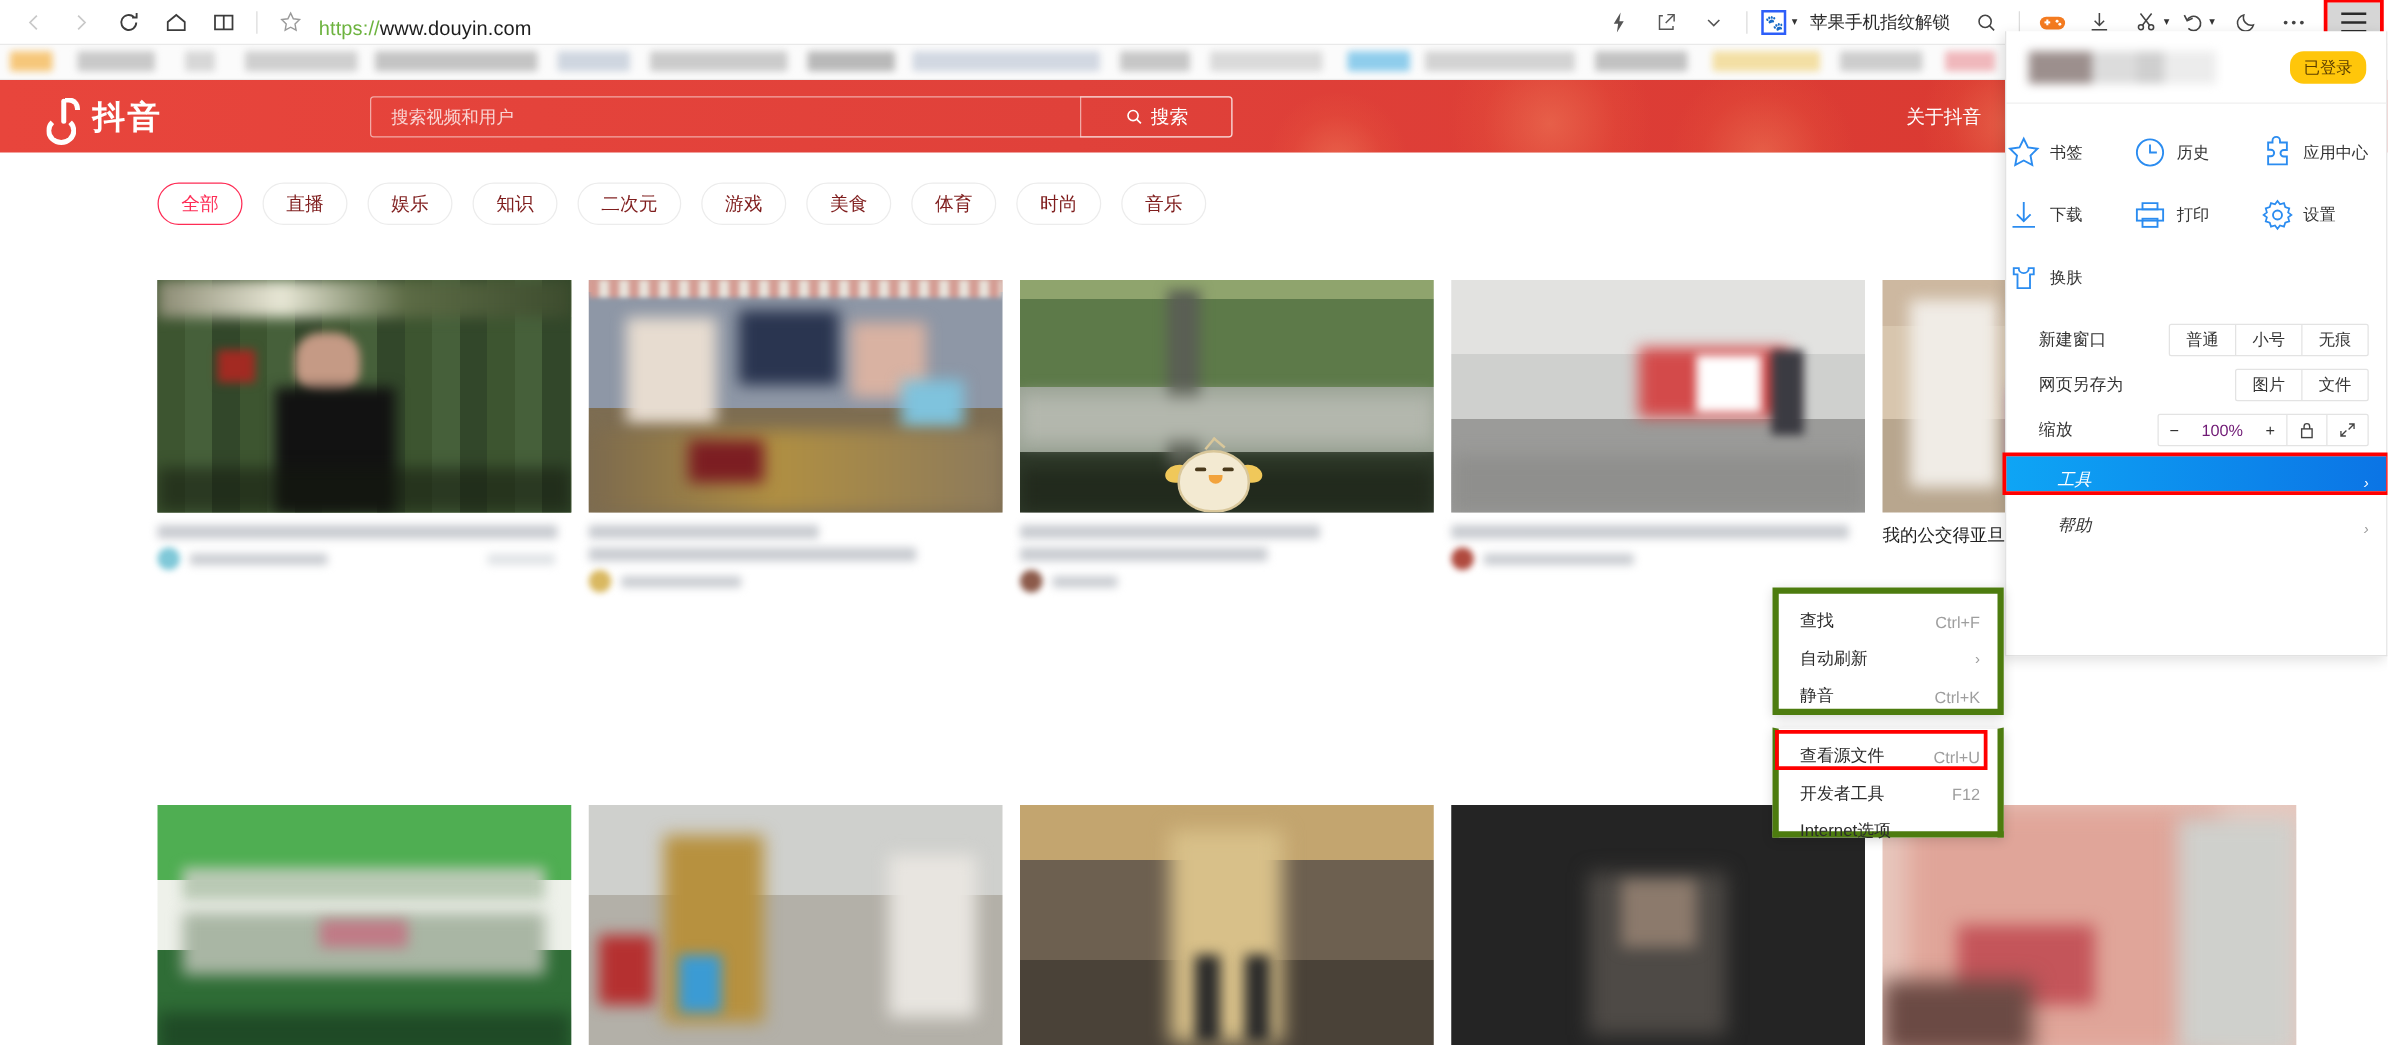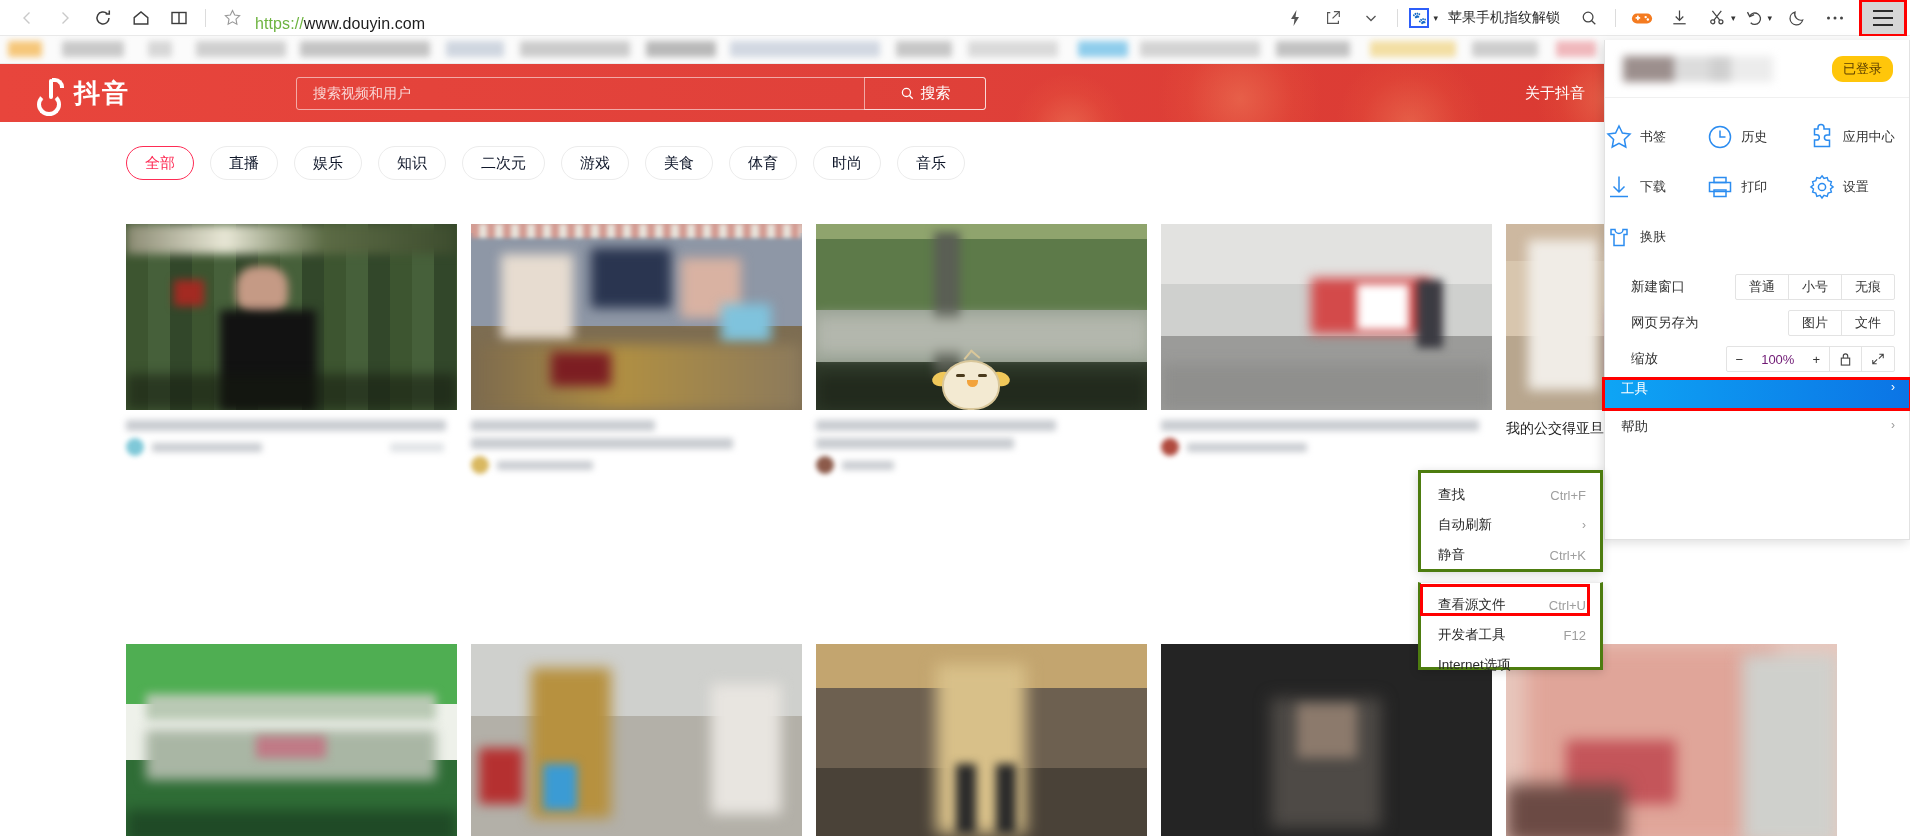--- a/index.html
+++ b/index.html
@@ -88,21 +88,21 @@
     display: flex; align-items: center; justify-content: center; gap: 6px;
     color: #fff; font-size: 15px; margin-left: 48px;
   }
   .dy-nav { position: absolute; right: 28px; top: 0; height: 58px; display: flex;
     align-items: center; gap: 34px; z-index: 2; }
   .dy-nav a { color: #fff; font-size: 15px; text-decoration: none; white-space: nowrap; }
 
   .cats { display: flex; align-items: center; gap: 16px; padding: 24px 0 0 126px; }
   .cat {
     min-width: 66px; height: 34px; padding: 0 18px; border-radius: 17px;
-    border: 1px solid #ececec; background: #fff; color: #0f172a; font-size: 15px;
+    border: 1px solid #ececec; background: #fff; color: #7f1d1d; font-size: 15px;
     display: flex; align-items: center; justify-content: center; white-space: nowrap;
   }
   .cat.active { border-color: #fe2c55; color: #fe2c55; }
 
   .grid { position: absolute; left: 126px; top: 160px; display: flex; gap: 14px; }
   .card { width: 331px; }
   .thumb { width: 331px; height: 186px; position: relative; overflow: hidden; background: #ddd; }
   .px { position: absolute; }
   .meta { padding-top: 10px; }
   .line { height: 11px; border-radius: 2px; background: #c9ccd1; filter: blur(3.2px); margin-bottom: 7px; }
@@ -121,21 +121,21 @@
   .duck .wing.r { left: 54px; transform: rotate(15deg); }
   .duck .eye { position: absolute; top: 24px; width: 9px; height: 3px; background: #4a3a1c; border-radius: 2px;}
   .duck .eye.l { left: 20px; } .duck .eye.r { left: 42px; }
   .duck .beak { position: absolute; left: 31px; top: 30px; width: 11px; height: 7px;
     background: #f2a33c; border-radius: 0 0 6px 6px; }
   .duck .hair { position: absolute; left: 30px; top: 2px; width: 12px; height: 12px;
     border-left: 2px solid #d9c79a; border-top: 2px solid #d9c79a; transform: rotate(40deg); }
 
   
   .menu-panel {
-    position: absolute; right: 0; top: 40px; width: 306px; height: 500px;
+    position: absolute; right: 0; top: 25px; width: 306px; height: 500px;
     background: #fff; border: 1px solid #e2e2e2; border-top: none;
     box-shadow: -2px 3px 10px rgba(0,0,0,.13); z-index: 50;
   }
   .acct { height: 58px; display: flex; align-items: center; justify-content: space-between;
     padding: 0 16px 0 18px; border-bottom: 1px solid #f0f0f0; }
   .acct-name { width: 150px; height: 26px; filter: blur(4px);
     background: linear-gradient(90deg,#9c8f8d 0 34%, #dcdcdc 34% 58%, #cfcfcf 58% 72%, #ececec 72% 100%); }
   .acct-badge { background: #ffc60a; color: #5a3d00; font-size: 13px;
     padding: 4px 11px; border-radius: 11px; white-space: nowrap; }
 
@@ -147,32 +147,32 @@
   .rows { padding: 4px 0 0; }
   .mrow { display: flex; align-items: center; justify-content: space-between;
     padding: 0 14px 0 26px; height: 30px; margin-bottom: 6px; }
   .mrow .lbl { font-size: 13.5px; color: #333; }
   .seg { display: flex; border: 1px solid #e3e3e3; border-radius: 2px; overflow: hidden; height: 26px; }
   .seg div { padding: 0 13px; font-size: 13px; color: #333; display: flex;
     align-items: center; border-left: 1px solid #e3e3e3; }
   .seg div:first-child { border-left: none; }
   .zoom-seg div { padding: 0 9px; }
 
-  .mitem { height: 27px; display: flex; align-items: flex-start; justify-content: space-between;
-    padding: 0 14px 0 16px; font-size: 13.5px; color: #333; }
+  .mitem { height: 27px; display: flex; align-items: flex-end; justify-content: space-between;
+    padding: 0 14px 0 41px; font-size: 13.5px; color: #333; font-style: italic; }
   .mitem.sel { background: linear-gradient(90deg,#0ea5f5,#0b74e5); color: #fff; height: 28px; }
   .mitem .arr { font-size: 12px; color: #9a9a9a; }
   .mitem.sel .arr { color: #fff; }
   .sel-outline { position: absolute; left: -3px; right: -3px; top: -3px; bottom: -3px;
     border: 3px solid #ff0000; pointer-events: none; }
 
   
   .submenu {
     position: absolute; left: 1418px; top: 470px; width: 185px; height: 102px;
-    background: #fff; border: 3px solid #4d7c0f; box-shadow: 0 2px 9px rgba(0,0,0,.16);
+    background: #fff; border: 5px solid #4d7c0f; box-shadow: 0 2px 9px rgba(0,0,0,.16);
     z-index: 60; padding: 7px 0;
   }
   .submenu.s2 { top: 582px; height: 88px; border-top: 1px solid #ededed; }
   .sub-item { height: 30px; display: flex; align-items: center; justify-content: space-between;
     padding: 0 14px 0 17px; font-size: 13.5px; color: #2b2b2b; position: relative; }
   .sub-item .sk { font-size: 13px; color: #9e9e9e; }
   .sub-item .arr { font-size: 12px; color: #9e9e9e; }
   .dev-outline { position: absolute; left: 1420px; top: 584px; width: 170px; height: 32px;
     border: 3px solid #ff0000; z-index: 70; pointer-events: none; }
 

